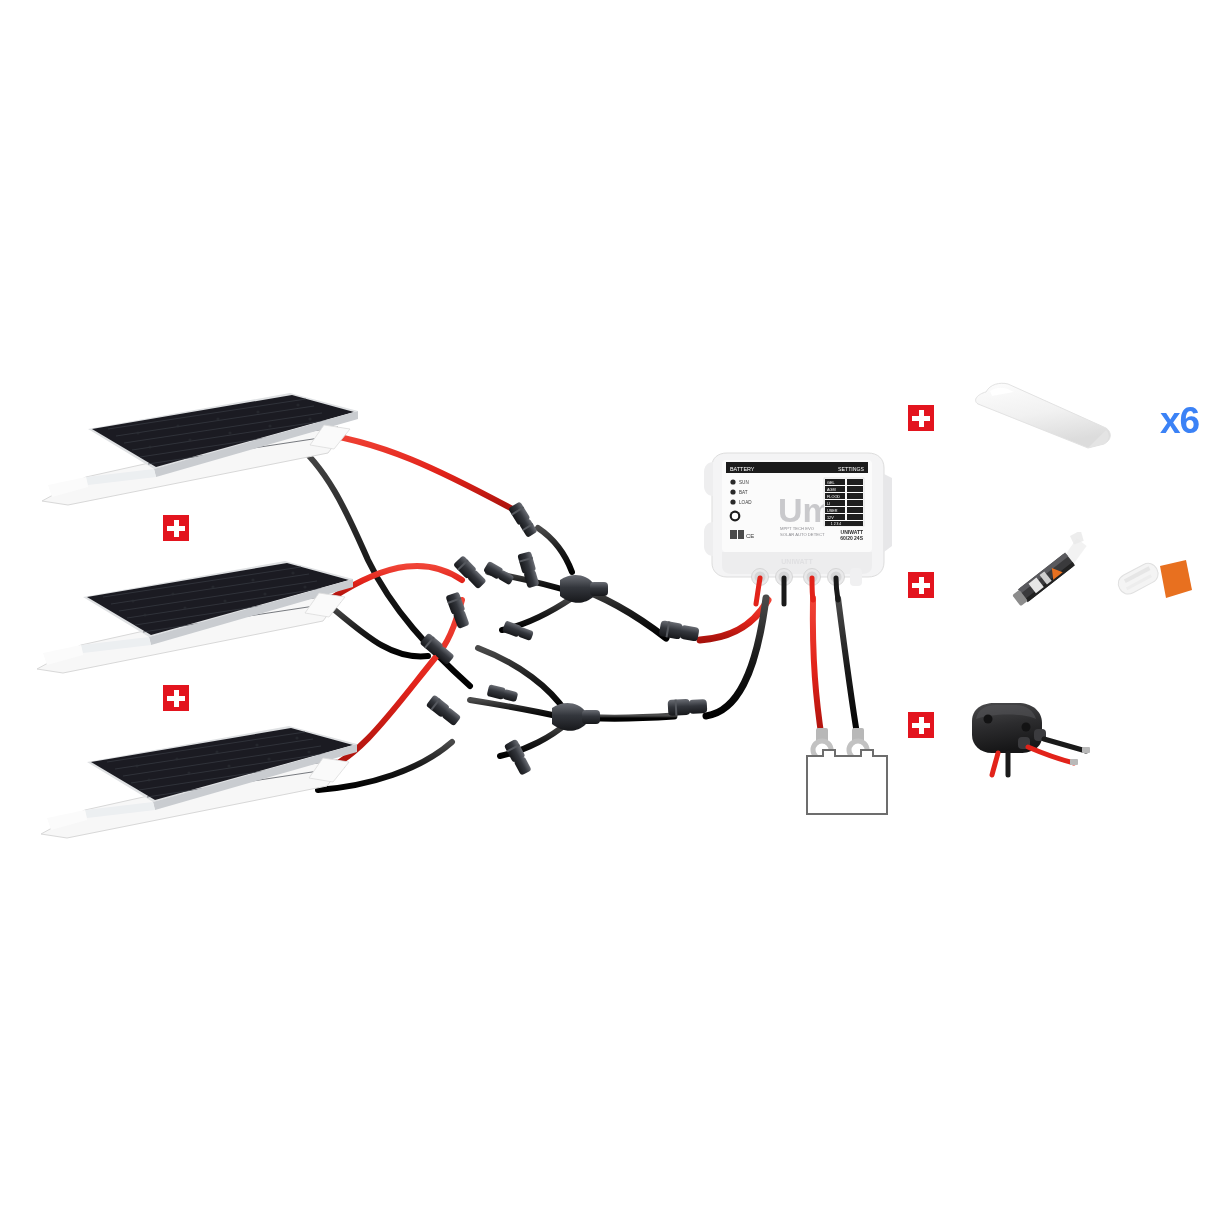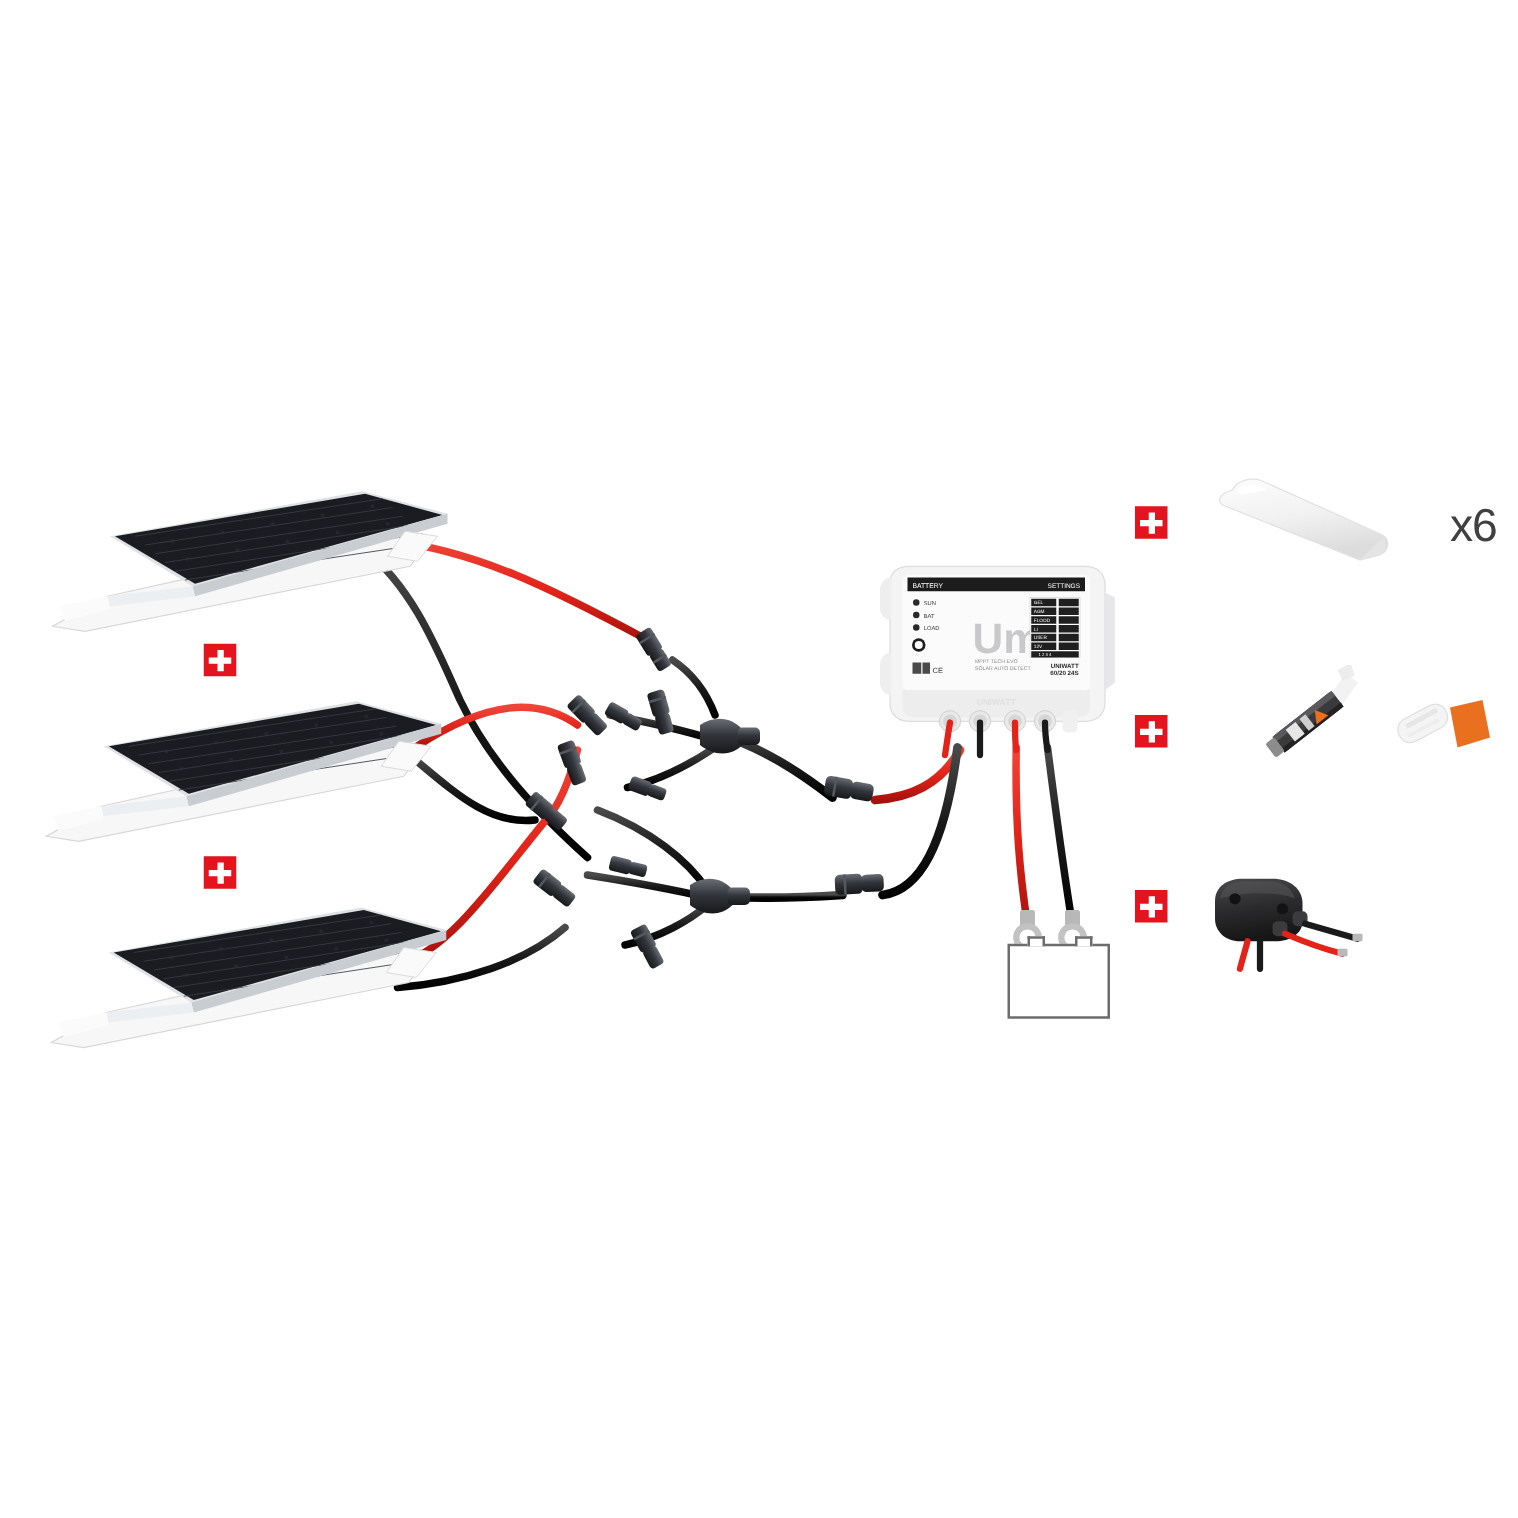--- a/index.html
+++ b/index.html
@@ -25,21 +25,21 @@
   .controller{position:absolute;left:700px;top:450px;width:195px;height:140px;}
 
   
   .battery{position:absolute;left:806px;top:755px;width:82px;height:60px;
            border:2px solid #6d6d6d;background:#fff;box-sizing:border-box;}
   .bat-term{position:absolute;width:14px;height:8px;border:2px solid #6d6d6d;
             border-bottom:none;background:#fff;box-sizing:border-box;top:-8px;}
 
   
   .acc{position:absolute;}
-  .xlabel{position:absolute;font-weight:normal;font-size:37px;color:#404040;
+  .xlabel{position:absolute;font-weight:bold;font-size:37px;color:#3b82f6;
           letter-spacing:-1px;}
 
   .wires{position:absolute;inset:0;pointer-events:none;}
 </style>
 </head>
 <body>
 
 <div class="stage">
 
   <svg class="wires" width="1214" height="1214" viewBox="0 0 1214 1214">

